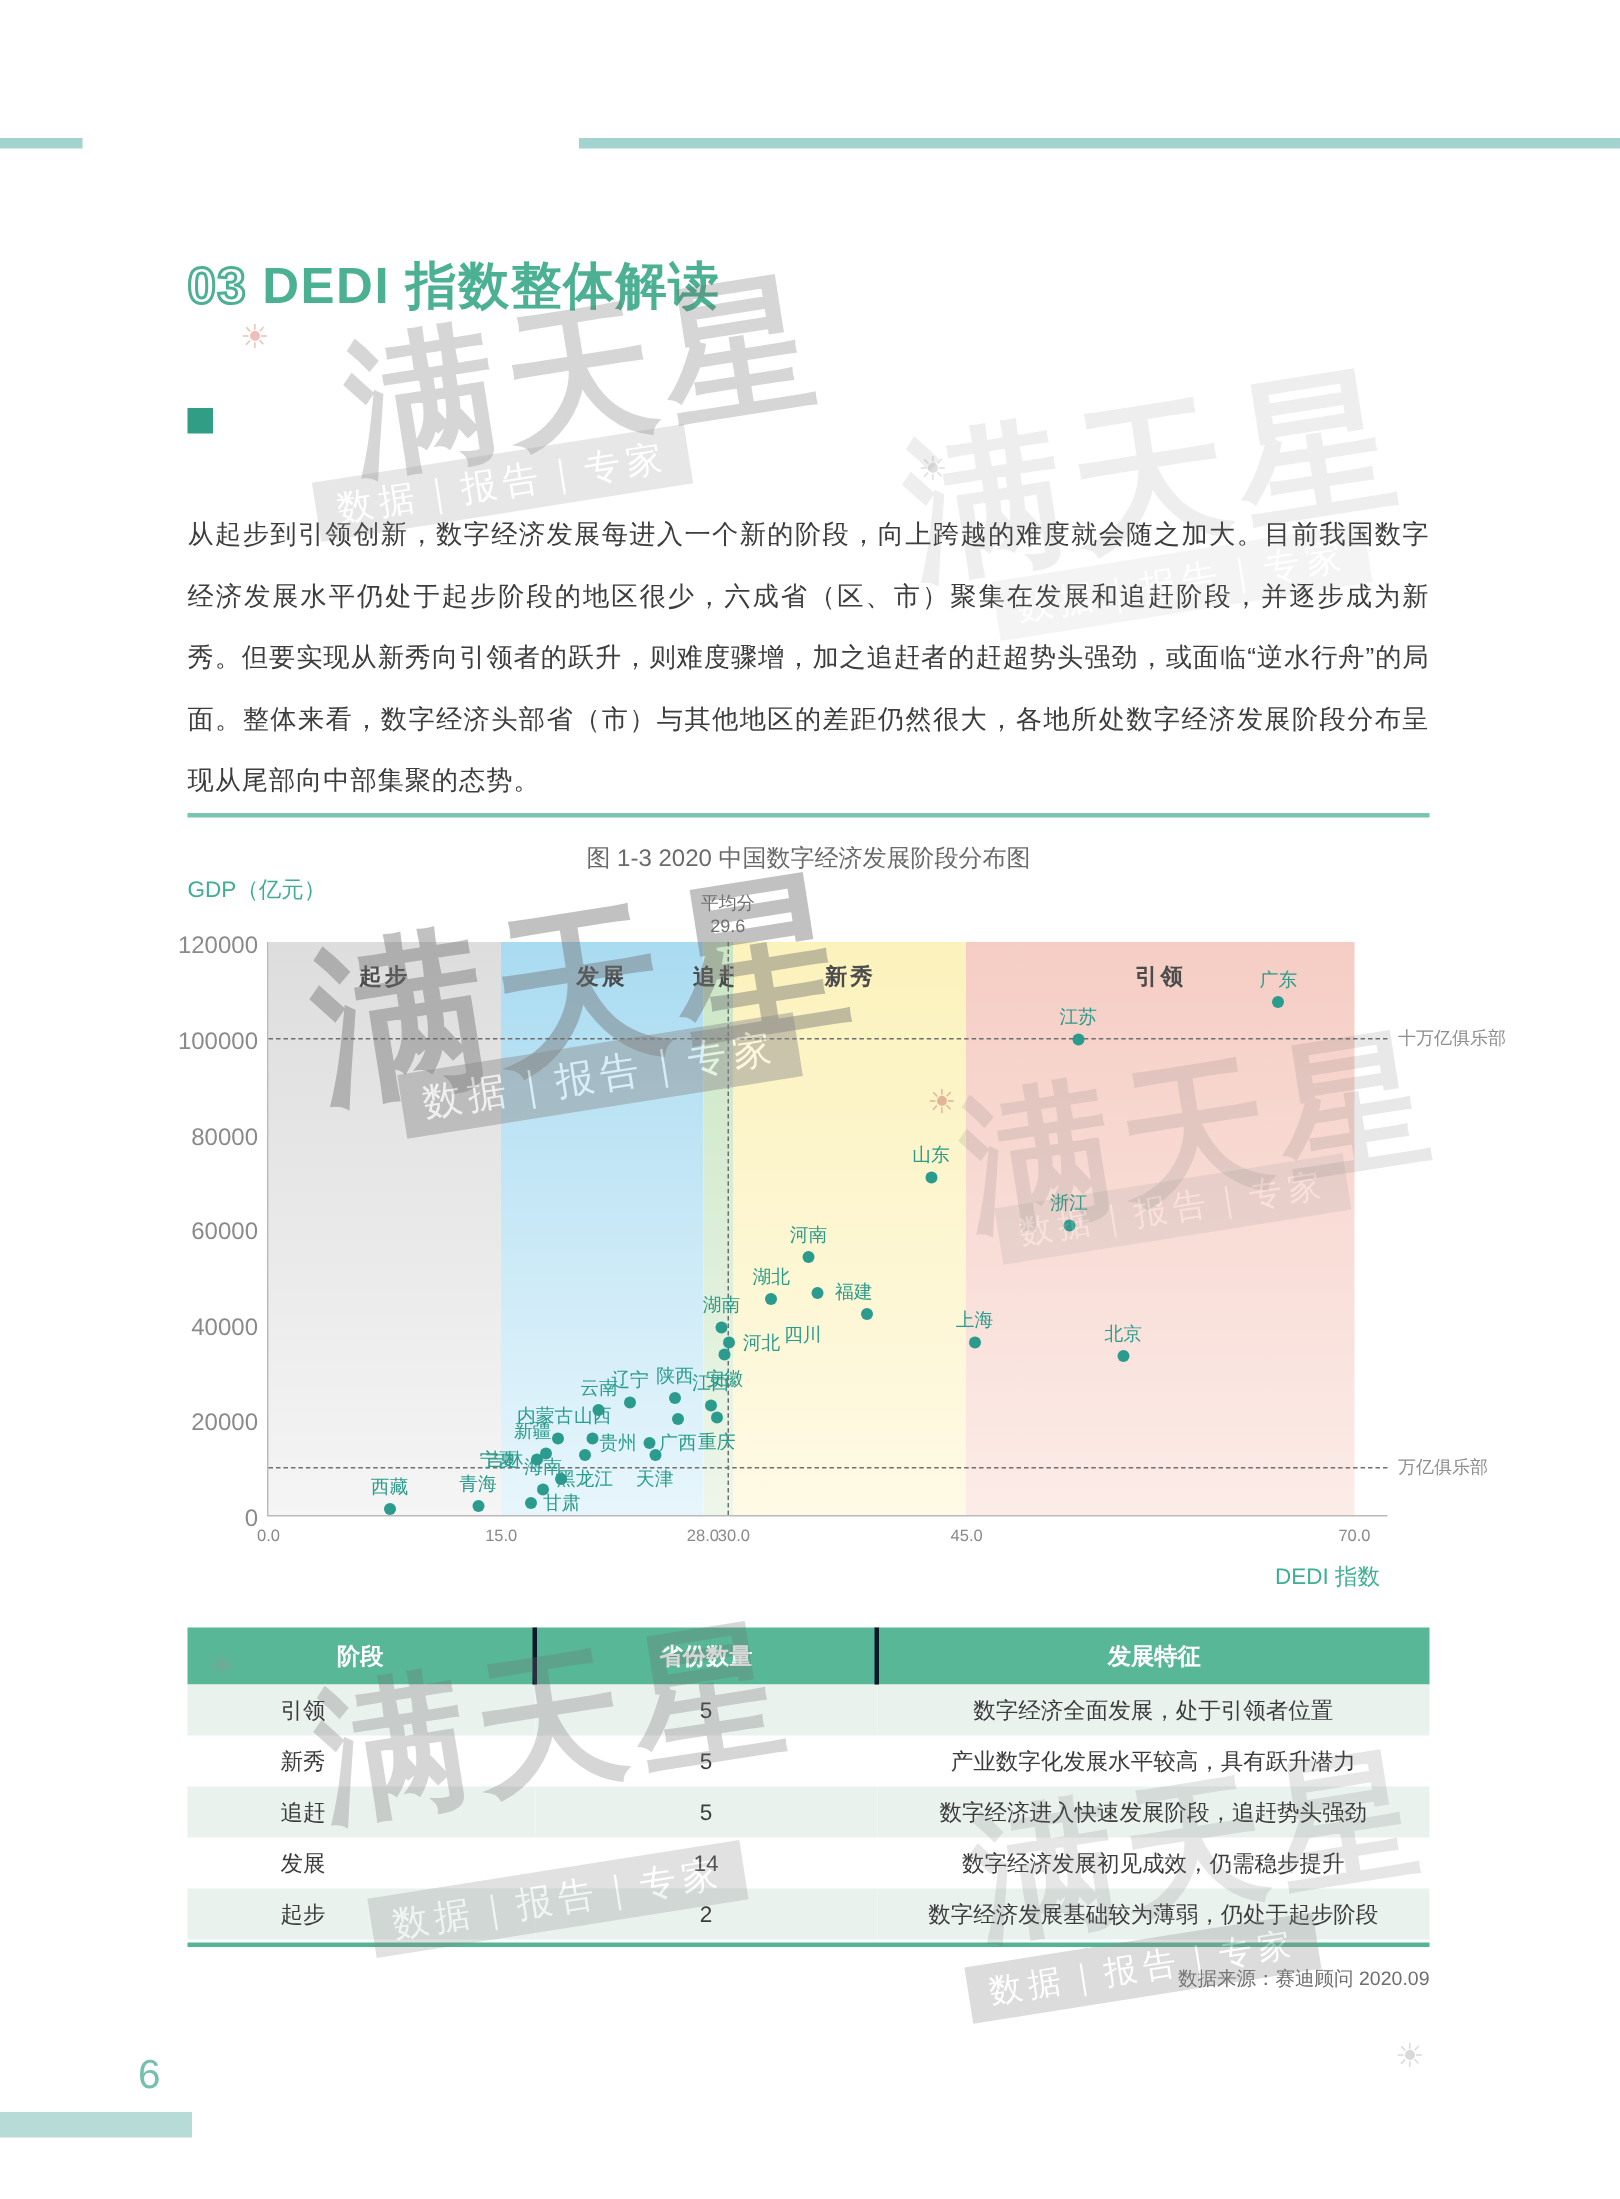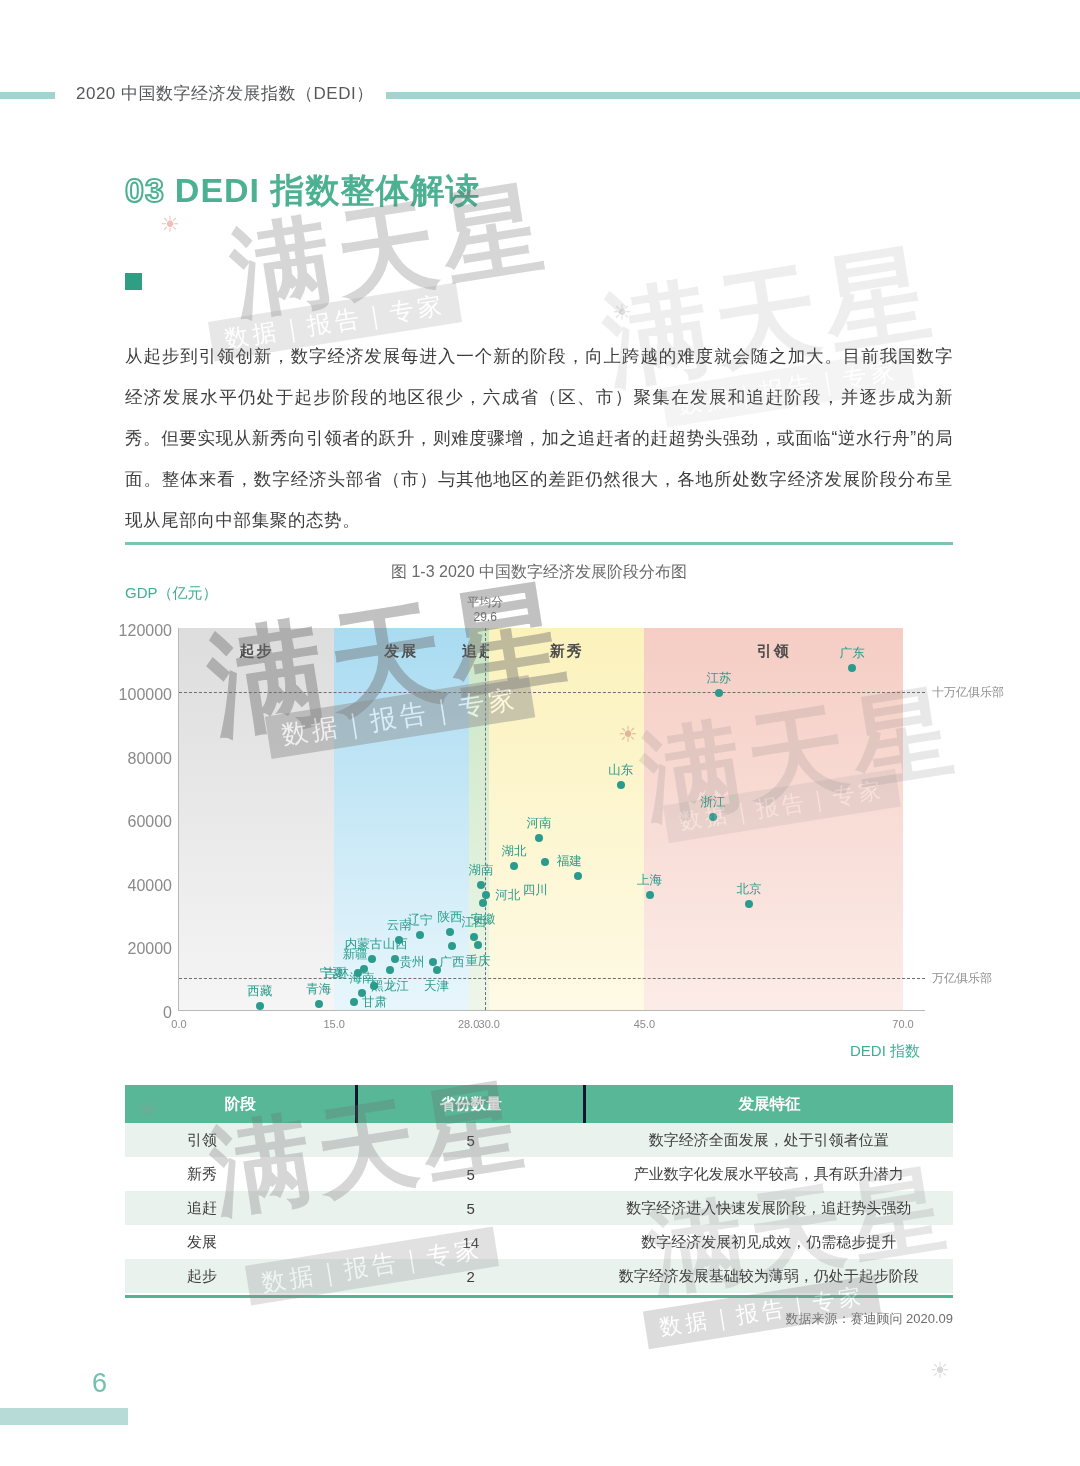--- a/index.html
+++ b/index.html
@@ -62,21 +62,20 @@
   .wm-band { position:absolute; transform:translate(-50%,-50%) rotate(-9deg); background:#8d8d8d; color:#ffffff; text-align:center; white-space:nowrap; padding:4px 14px; letter-spacing:4px; }
   .wm-sun { position:absolute; font-size:22px; }
 </style>
 </head>
 <body>
 
 <div class="page">
 
   <div class="doc-header">
     <div class="hdr-dash"></div>
-    <div class="hdr-title">2020 中国数字经济发展指数（DEDI）</div>
     <div class="hdr-rule"></div>
   </div>
 
   <div class="sec-head"><span class="sec-num">03</span><span>DEDI 指数整体解读</span></div>
 
   <div class="sub-head"><span class="sub-bullet"></span></div>
 
   <div class="body-par">从起步到引领创新，数字经济发展每进入一个新的阶段，向上跨越的难度就会随之加大。目前我国数字经济发展水平仍处于起步阶段的地区很少，六成省（区、市）聚集在发展和追赶阶段，并逐步成为新秀。但要实现从新秀向引领者的跃升，则难度骤增，加之追赶者的赶超势头强劲，或面临“逆水行舟”的局面。整体来看，数字经济头部省（市）与其他地区的差距仍然很大，各地所处数字经济发展阶段分布呈现从尾部向中部集聚的态势。</div>
 
   <div class="sep-rule"></div>

